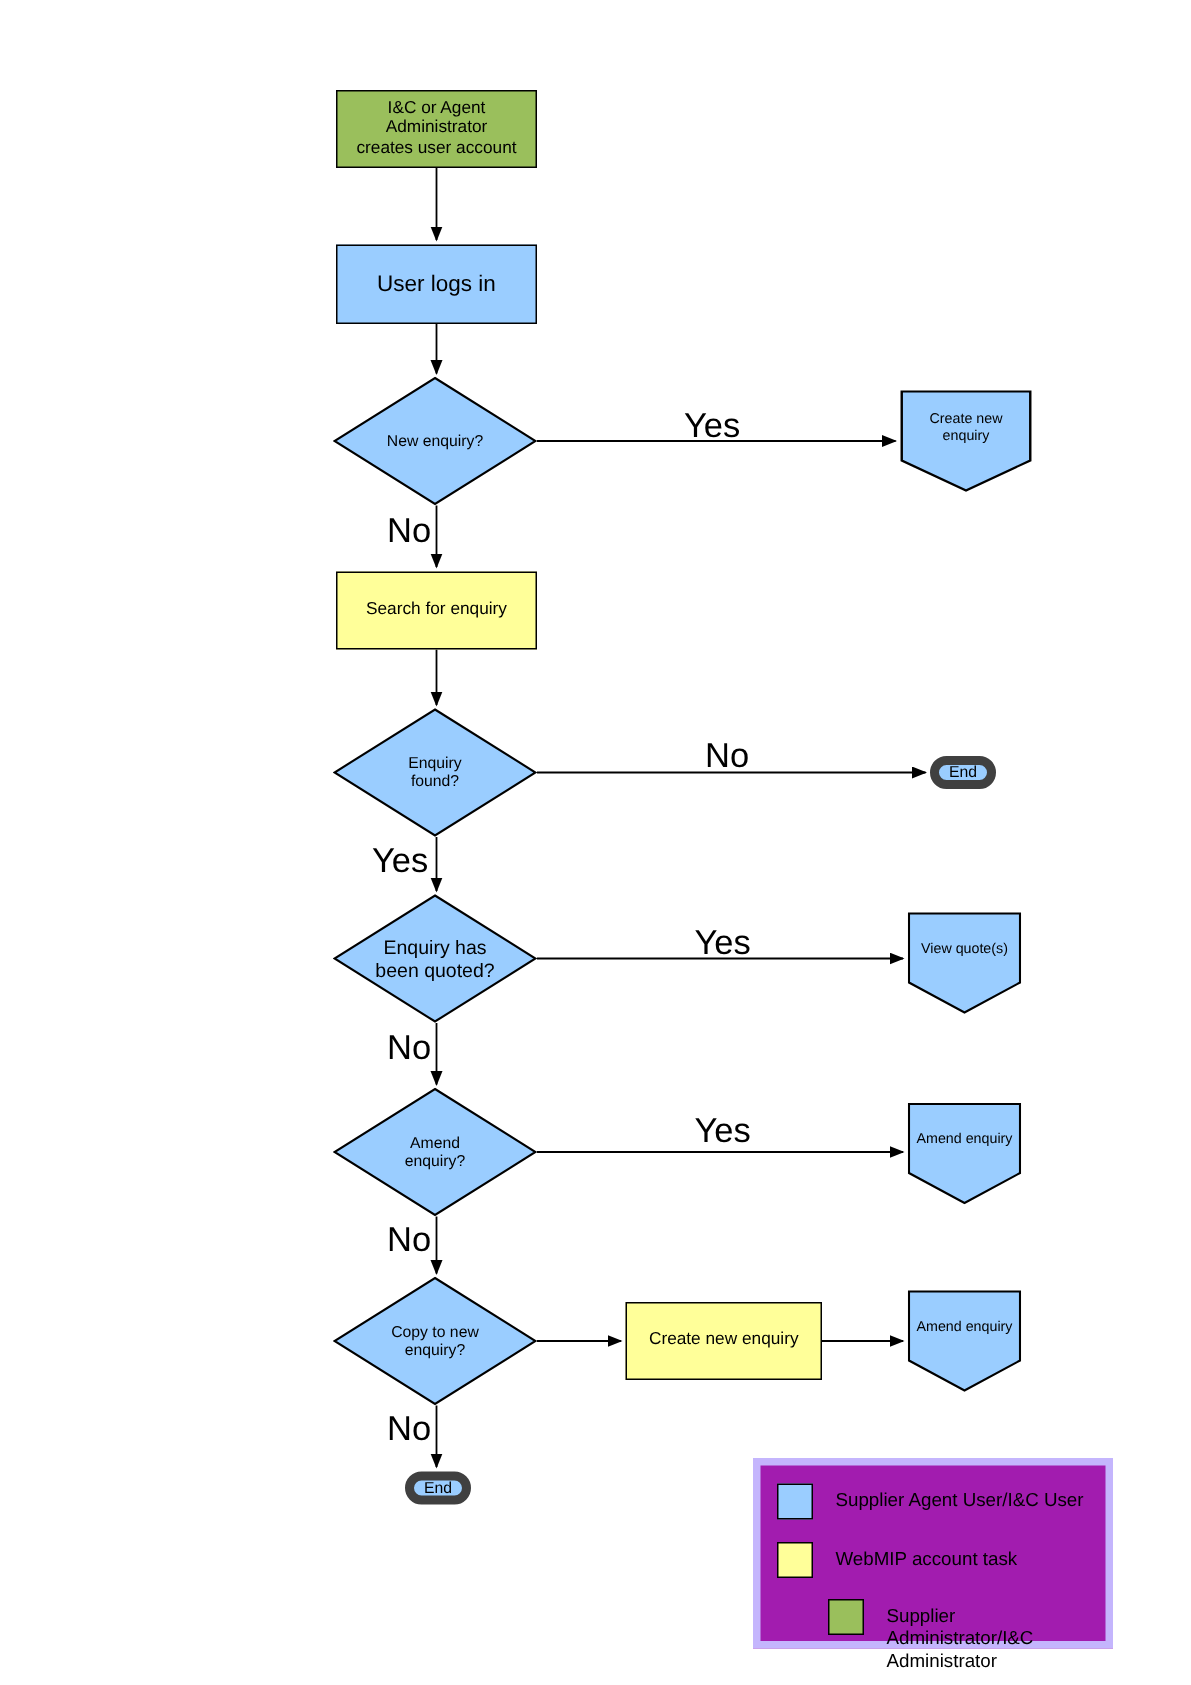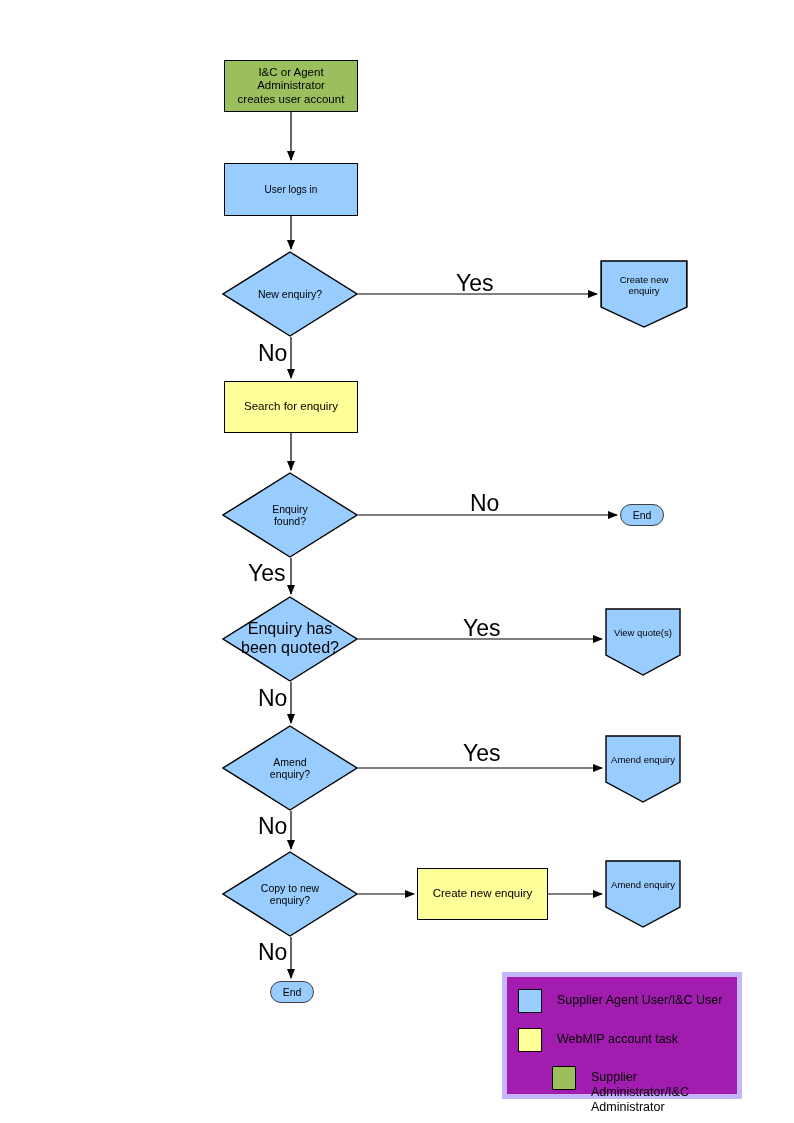--- a/index.html
+++ b/index.html
@@ -65,21 +65,21 @@
   }
   .penta .penta-label {
     position: relative;
     z-index: 2;
     margin-bottom: 18px;
   }
 
   
   .term {
     background: #9ACDFF;
-    border: 1px solid #404040;
+    border: 6px solid #404040;
     border-radius: 11px;
   }
 
   
   .edge-label {
     position: absolute;
     color: #000000;
     font-size: 23px;
     line-height: 1;
     font-family: "Liberation Sans", sans-serif;
@@ -155,21 +155,21 @@
   <line x1="548" y1="894" x2="602" y2="894" stroke="#000" stroke-width="1.2" marker-end="url(#arrow)"></line>
 
   <line x1="291" y1="937" x2="291" y2="978" stroke="#000" stroke-width="1.2" marker-end="url(#arrow)"></line>
 </svg>
 
 <div class="node rect fill-green" style="left:224px; top:60px; width:134px; height:52px; font-size:11.5px;">
   <span>I&amp;C or Agent Administrator
 creates user account</span>
 </div>
 
-<div class="node rect fill-blue" style="left:224px; top:163px; width:134px; height:53px; font-size:10px;">
+<div class="node rect fill-blue" style="left:224px; top:163px; width:134px; height:53px; font-size:15px;">
   <span>User logs in</span>
 </div>
 
 <div class="node diamond" style="left:222px; top:251px; width:136px; height:86px; font-size:10.5px;">
   <svg class="dia-shape" viewBox="0 0 136 86" preserveAspectRatio="none">
     <polygon points="68,1 135,43 68,85 1,43" fill="#9ACDFF" stroke="#000" stroke-width="1.4"></polygon>
   </svg>
   <span class="dia-label">New enquiry?</span>
 </div>
 
@@ -190,21 +190,21 @@
     <polygon points="68,1 135,43 68,85 1,43" fill="#9ACDFF" stroke="#000" stroke-width="1.4"></polygon>
   </svg>
   <span class="dia-label">Enquiry
 found?</span>
 </div>
 
 <div class="node term" style="left:620px; top:504px; width:44px; height:22px; font-size:10.5px;">
   <span>End</span>
 </div>
 
-<div class="node diamond" style="left:222px; top:596px; width:136px; height:86px; font-size:16px;">
+<div class="node diamond" style="left:222px; top:596px; width:136px; height:86px; font-size:13px;">
   <svg class="dia-shape" viewBox="0 0 136 86" preserveAspectRatio="none">
     <polygon points="68,1 135,43 68,85 1,43" fill="#9ACDFF" stroke="#000" stroke-width="1.4"></polygon>
   </svg>
   <span class="dia-label">Enquiry has
 been quoted?</span>
 </div>
 
 <div class="node penta" style="left:605px; top:608px; width:76px; height:68px; font-size:9.5px;">
   <svg class="penta-shape" viewBox="0 0 76 68" preserveAspectRatio="none">
     <polygon points="1,1 75,1 75,47 38,67 1,47" fill="#9ACDFF" stroke="#000" stroke-width="1.4"></polygon>

